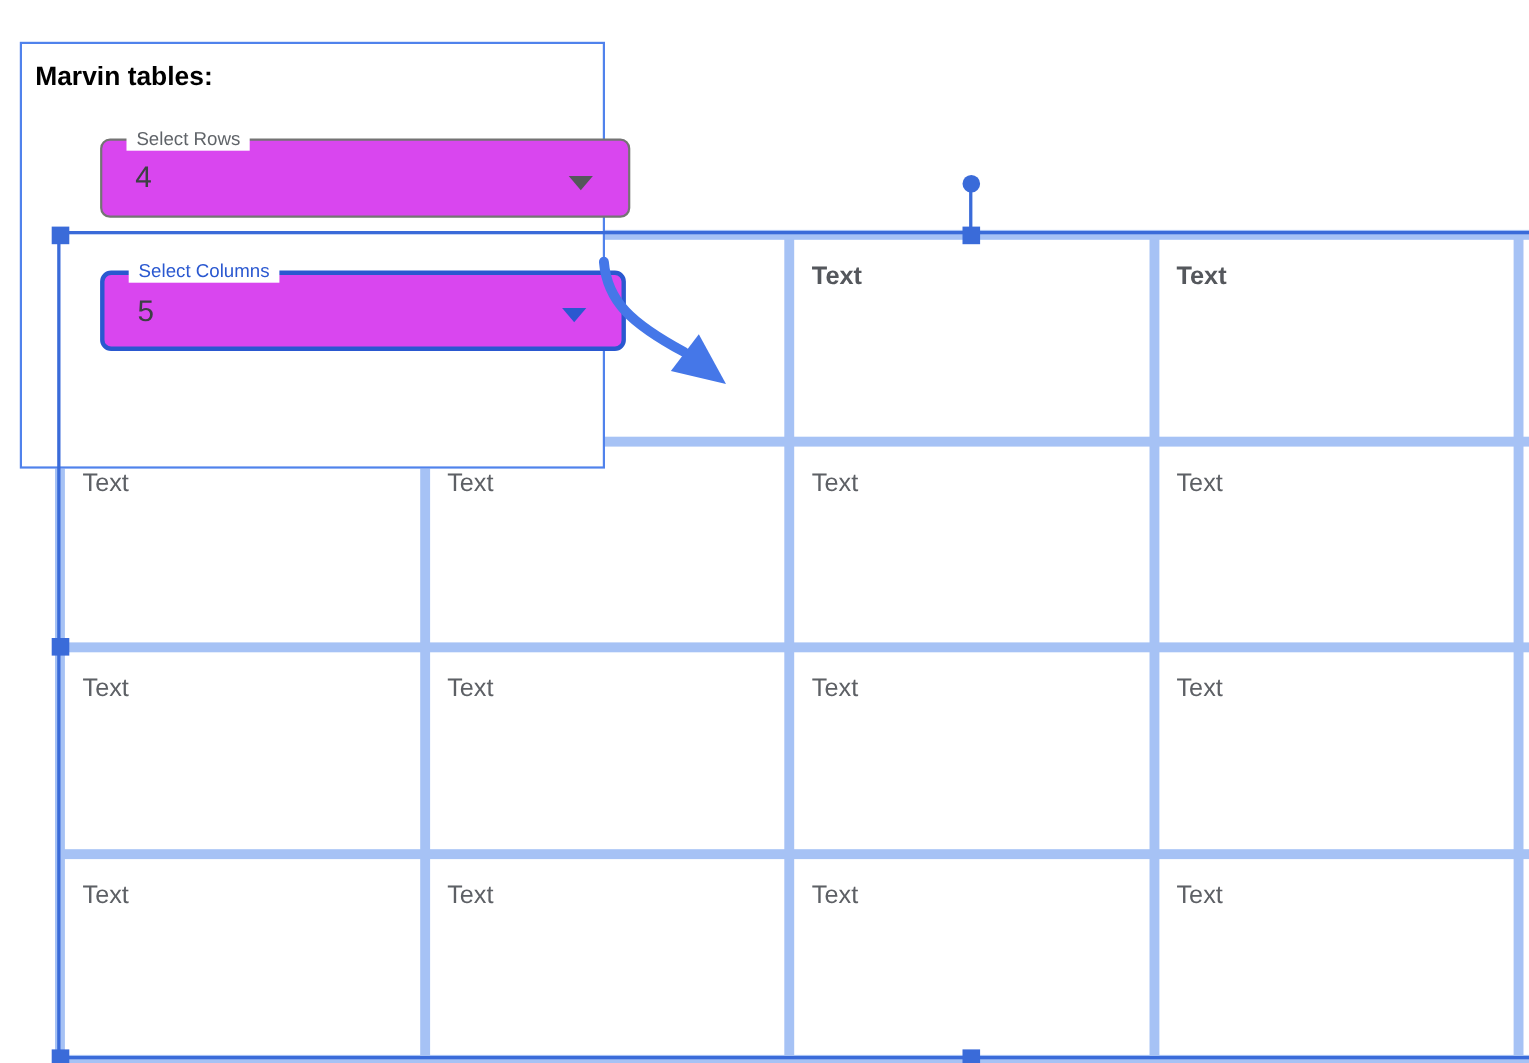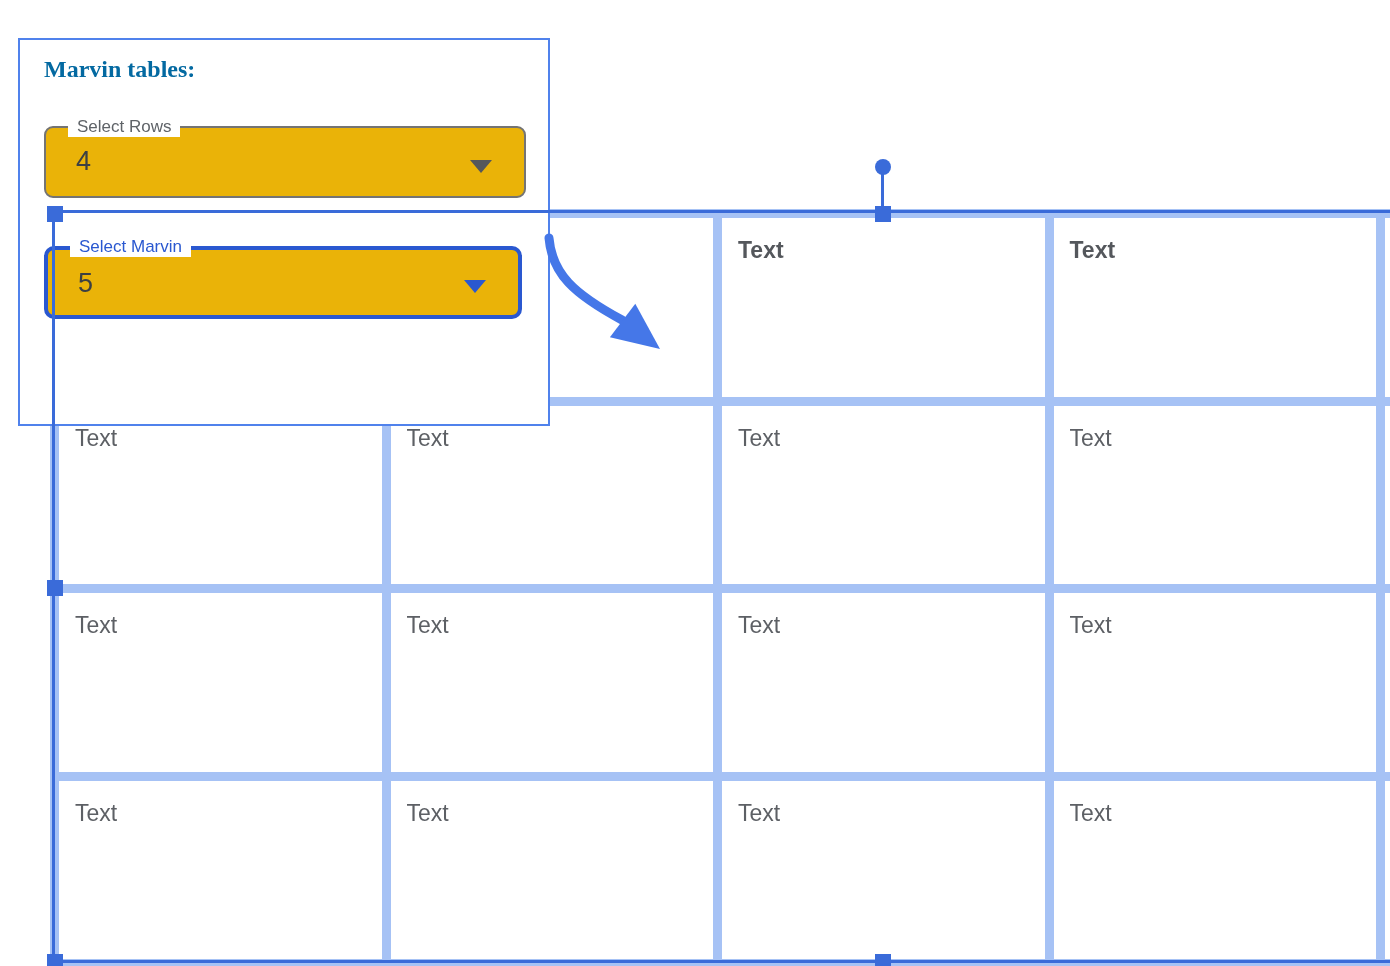--- a/index.html
+++ b/index.html
@@ -36,23 +36,23 @@
   #rotate-handle{position:absolute;left:875px;top:159px;width:16px;height:16px;border-radius:50%;background:var(--selection);z-index:12;}
 
   
   #arrow-svg{position:absolute;left:0;top:0;width:1390px;height:966px;z-index:14;pointer-events:none;}
 
   
   #dialog{
     position:absolute;left:18px;top:38px;width:532px;height:388px;
     background:#ffffff;border:2px solid var(--dialog_border);z-index:5;
   }
-  #dialog-title{position:absolute;left:24px;top:16px;font-size:24px;font-weight:700;color:#0369a1;font-family:Liberation Serif, serif;}
+  #dialog-title{position:absolute;left:12px;top:16px;font-size:24px;font-weight:700;color:#000000;}
 
-  .field{position:absolute;background:#eab308;}
+  .field{position:absolute;background:#d946ef;margin-left:47px;}
   #rows-field{left:24px;top:86px;width:482px;height:72px;border:2px solid #747474;border-radius:9px;}
   #cols-field{left:24px;top:206px;width:478px;height:73px;border:4px solid var(--focus);border-radius:10px;}
   .field-label{position:absolute;top:-11px;left:22px;background:#ffffff;padding:0 9px;font-size:17px;line-height:20px;}
   #rows-field .field-label{color:#5f6368;}
   #cols-field .field-label{color:var(--focus);top:-13px;}
   .field-value{position:absolute;left:30px;top:18px;font-size:27px;color:#3c4043;}
   .caret{position:absolute;right:32px;top:32px;width:0;height:0;
     border-left:11px solid transparent;border-right:11px solid transparent;border-top:13px solid #54575b;}
   #cols-field .caret{border-top-color:var(--focus);top:30px;}
 
@@ -107,18 +107,18 @@
 <div id="dialog">
   <div id="dialog-title">Marvin tables:</div>
 
   <div id="rows-field" class="field">
     <span class="field-label">Select Rows</span>
     <span class="field-value">4</span>
     <span class="caret"></span>
   </div>
 
   <div id="cols-field" class="field">
-    <span class="field-label">Select Marvin</span>
+    <span class="field-label">Select Columns</span>
     <span class="field-value">5</span>
     <span class="caret"></span>
   </div>
 
 </div>
 
 </body></html>

